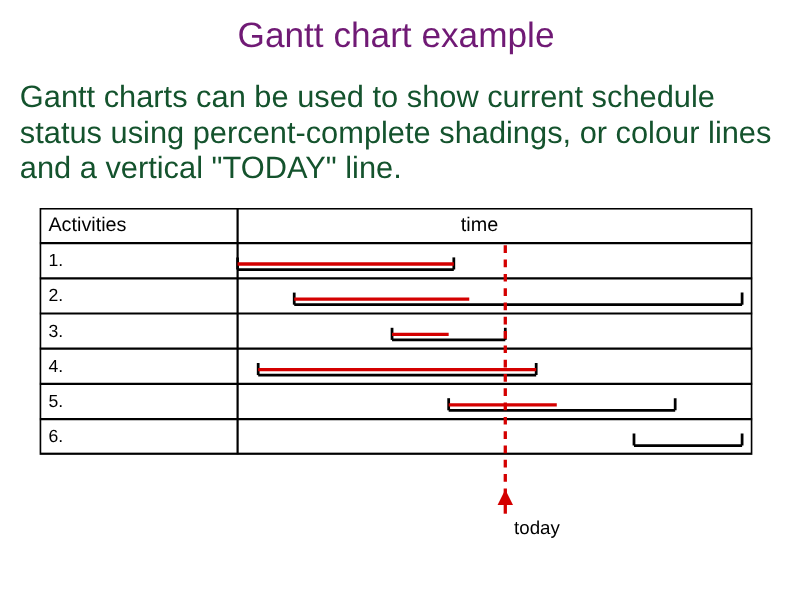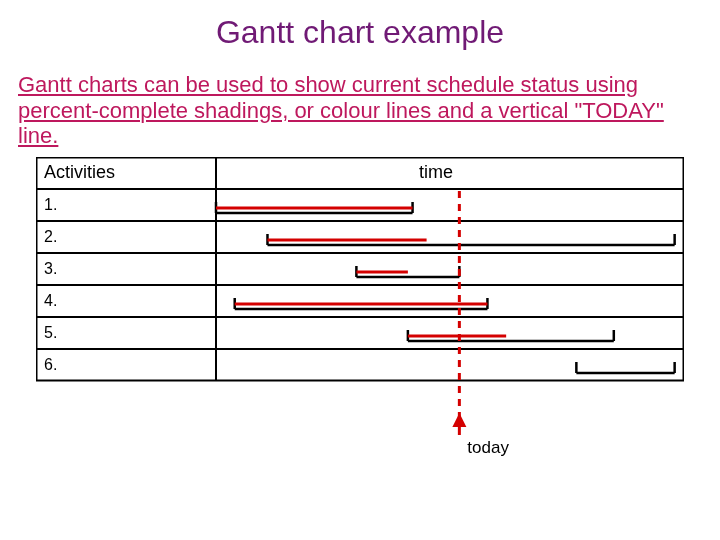--- a/index.html
+++ b/index.html
@@ -12,28 +12,27 @@
     position: relative;
   }
   .title {
     text-align: center;
     font-size: 32px;
     margin-top: 14px;
     font-weight: normal;
     color: #701a75;
   }
   .desc {
-    font-size: 22px;
+    font-size: 28px;
     line-height: 1.15;
     margin: 14px 18px 0 18px;
-    color: #be185d;
-    text-decoration: underline;
+    color: #14532d;
   }
   .chart-wrap {
-    margin: 9px 36px 0 36px;
+    margin: 20px 36px 0 36px;
     position: relative;
   }
   svg { display:block; }
   .row-label {
     font-family: Arial, Helvetica, sans-serif;
     font-size: 16px;
   }
   .hdr {
     font-family: Arial, Helvetica, sans-serif;
     font-size: 18px;

